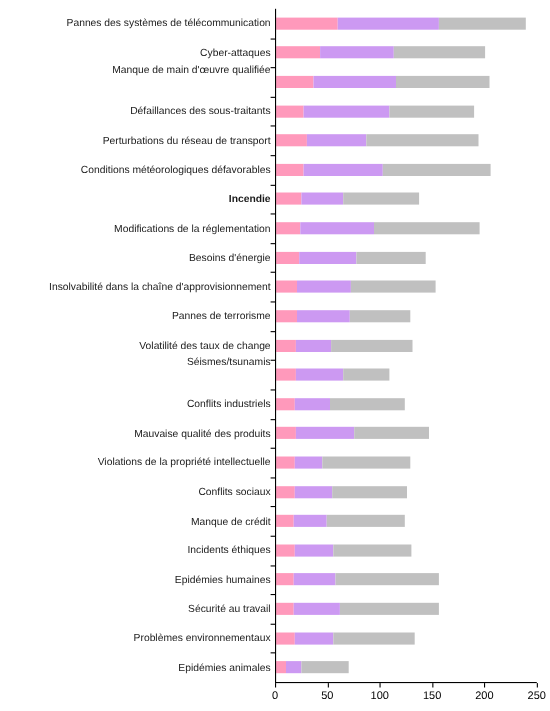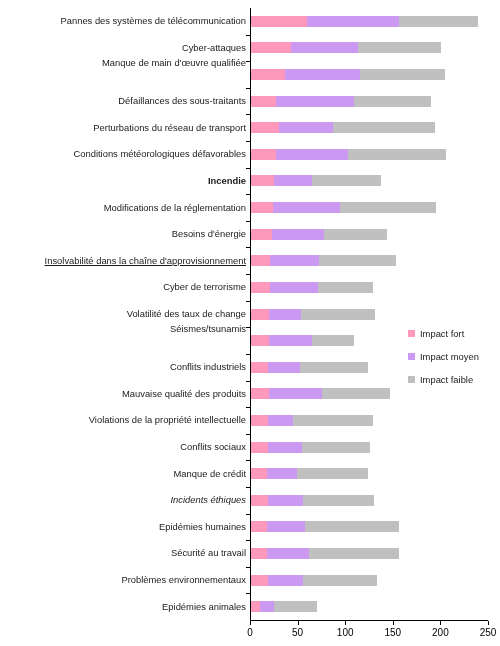--- a/index.html
+++ b/index.html
@@ -277,30 +277,30 @@
   <div id="catlabels-layer">
       <div class="cat-label" style="top: 15.3043px;">Pannes des systèmes de télécommunication</div>
       <div class="cat-label" style="top: 41.913px;">Cyber-attaques</div>
       <div class="cat-label" style="top: 57px;">Manque de main d'œuvre qualifiée</div>
       <div class="cat-label" style="top: 95.1304px;">Défaillances des sous-traitants</div>
       <div class="cat-label" style="top: 121.739px;">Perturbations du réseau de transport</div>
       <div class="cat-label" style="top: 148.348px;">Conditions météorologiques défavorables</div>
       <div class="cat-label" style="top: 174.957px; font-weight: bold;">Incendie</div>
       <div class="cat-label" style="top: 201.565px;">Modifications de la réglementation</div>
       <div class="cat-label" style="top: 228.174px; margin-left: 12px;">Besoins d'énergie</div>
-      <div class="cat-label" style="top: 254.783px; text-decoration: underline;">Insolvabilité dans la chaîne d'approvisionnement</div>
-      <div class="cat-label" style="top: 281.391px;">Cyber de terrorisme</div>
+      <div class="cat-label" style="top: 254.783px;">Insolvabilité dans la chaîne d'approvisionnement</div>
+      <div class="cat-label" style="top: 281.391px;">Pannes de terrorisme</div>
       <div class="cat-label" style="top: 308px;">Volatilité des taux de change</div>
       <div class="cat-label" style="top: 323px;">Séismes/tsunamis</div>
       <div class="cat-label" style="top: 361.217px;">Conflits industriels</div>
       <div class="cat-label" style="top: 387.826px;">Mauvaise qualité des produits</div>
       <div class="cat-label" style="top: 414.435px;">Violations de la propriété intellectuelle</div>
       <div class="cat-label" style="top: 441.043px;">Conflits sociaux</div>
       <div class="cat-label" style="top: 467.652px;">Manque de crédit</div>
-      <div class="cat-label" style="top: 494.261px; font-style: italic;">Incidents éthiques</div>
+      <div class="cat-label" style="top: 494.261px;">Incidents éthiques</div>
       <div class="cat-label" style="top: 520.87px;">Epidémies humaines</div>
       <div class="cat-label" style="top: 547.478px;">Sécurité au travail</div>
       <div class="cat-label" style="top: 574.087px;">Problèmes environnementaux</div>
       <div class="cat-label" style="top: 600.696px;">Epidémies animales</div>
     </div>
 
   <div class="axis-y"></div>
   <div class="axis-x"></div>
   <div id="xaxis-layer">
       <div class="xtick" style="left: 250px;"></div>
@@ -310,28 +310,14 @@
       <div class="xtick" style="left: 345.2px;"></div>
       <div class="xticklabel" style="left: 345.2px;">100</div>
       <div class="xtick" style="left: 392.8px;"></div>
       <div class="xticklabel" style="left: 392.8px;">150</div>
       <div class="xtick" style="left: 440.4px;"></div>
       <div class="xticklabel" style="left: 440.4px;">200</div>
       <div class="xtick" style="left: 488px;"></div>
       <div class="xticklabel" style="left: 488px;">250</div>
     </div>
 
-  <div class="legend">
-    <div class="legend-item">
-      <span class="legend-swatch" style="background:#ff99bb"></span>
-      <span class="legend-label">Impact fort</span>
-    </div>
-    <div class="legend-item">
-      <span class="legend-swatch" style="background:#cc99f2"></span>
-      <span class="legend-label">Impact moyen</span>
-    </div>
-    <div class="legend-item">
-      <span class="legend-swatch" style="background:#c0c0c0"></span>
-      <span class="legend-label">Impact faible</span>
-    </div>
-  </div>
 
 </div>
 
 </body></html>

